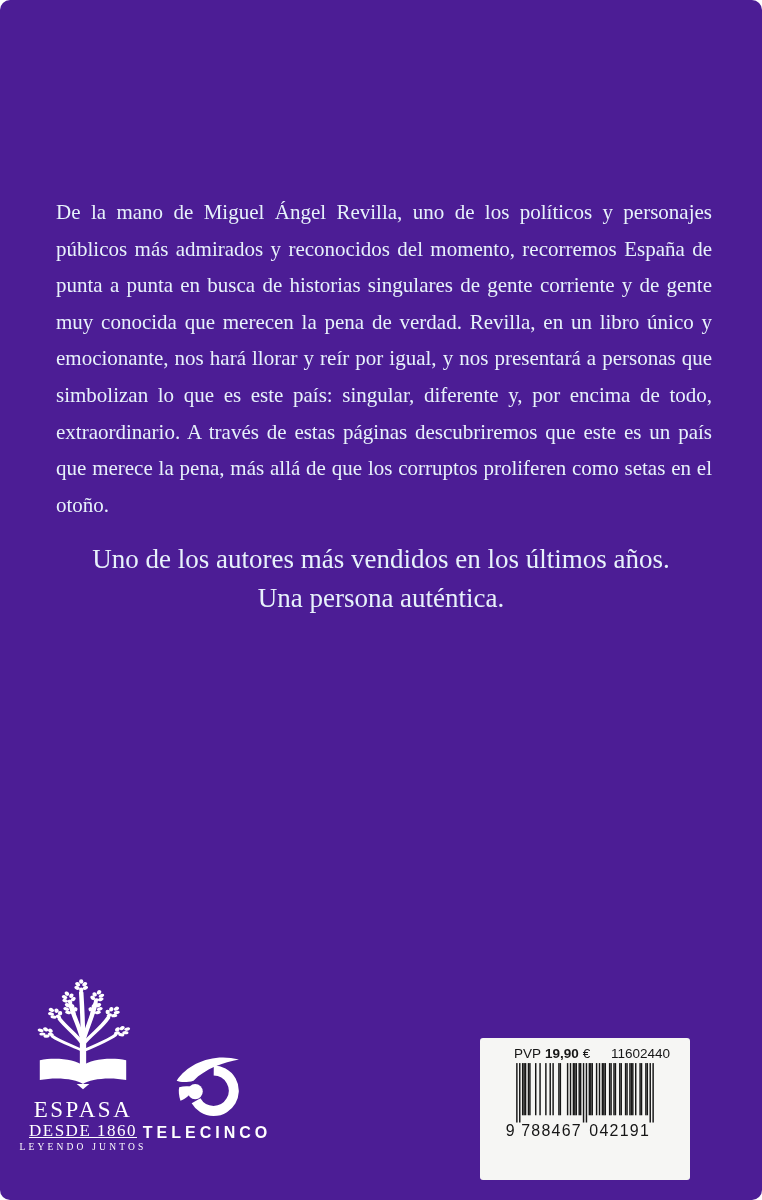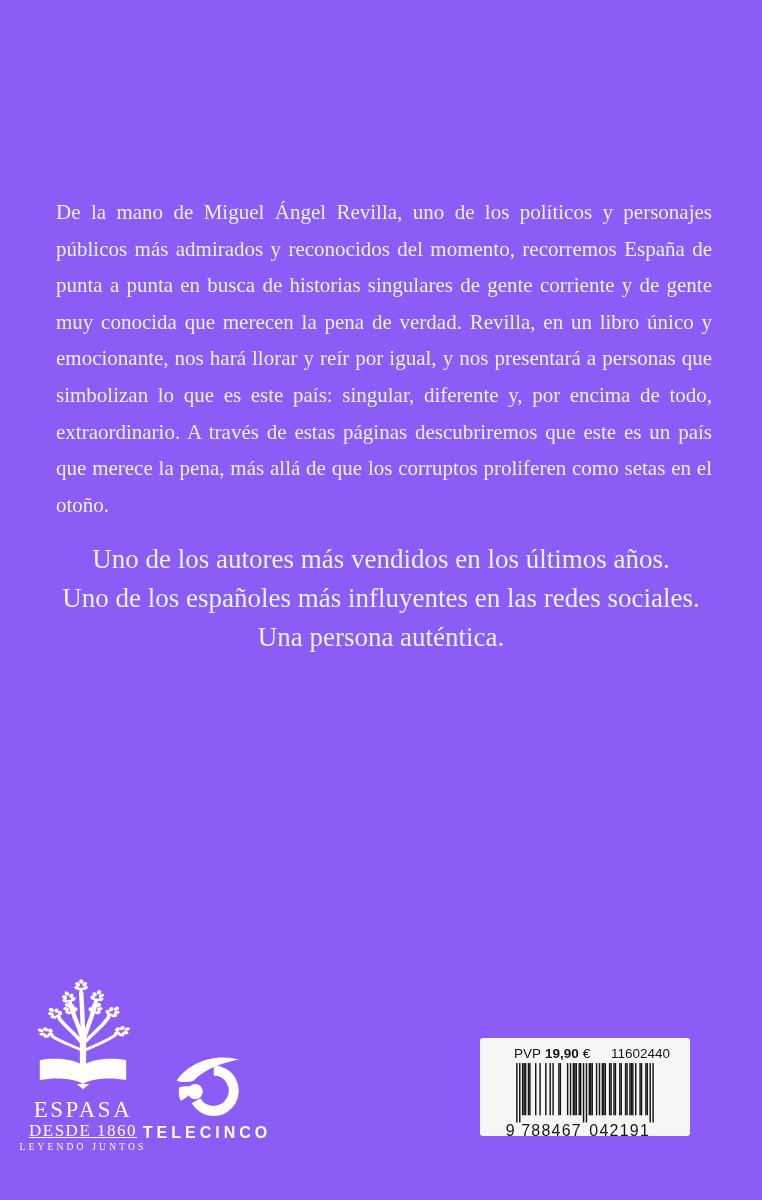--- a/index.html
+++ b/index.html
@@ -1,19 +1,19 @@
 <!DOCTYPE html>
 <html><head>
 <meta charset="utf-8">
 <style>
   html,body{margin:0;padding:0;}
   body{width:762px;height:1200px;font-family:"Liberation Serif",serif;}
   .cover{
     position:relative;width:762px;height:1200px;
-    background:#8b5cf6;overflow:hidden;
+    background:#4c1d95;overflow:hidden;border-radius:10px;
   }
   
   .synopsis{
     position:absolute;left:56px;right:50px;top:194px;
     color:#e7f2fb;font-size:21px;line-height:36.6px;
     text-align:justify;text-justify:inter-word;hyphens:none;
     margin:0;
   }
   
   .highlights{
@@ -25,21 +25,21 @@
   .espasa{left:10px;top:966px;width:146px;}
   .espasa .name{font-size:23px;letter-spacing:2.5px;line-height:23px;margin-top:2px;}
   .espasa .tag1{font-size:17px;letter-spacing:1.5px;line-height:16px;margin-top:2px;text-decoration:underline;}
   .espasa .tag2{font-size:9.5px;letter-spacing:3.2px;line-height:12px;margin-top:2px;}
   .telecinco{left:142px;top:1052px;width:130px;font-family:"Liberation Sans",sans-serif;}
   .telecinco .name{font-size:16px;font-weight:bold;letter-spacing:4px;margin-top:4px;}
   .mandarina{left:280px;top:1050px;width:120px;font-family:"Liberation Sans",sans-serif;}
   .mandarina .name{font-size:20.5px;letter-spacing:0.5px;margin-top:1px;}
   
   .price-label{
-    position:absolute;left:480px;top:1038px;width:210px;height:98px;
+    position:absolute;left:480px;top:1038px;width:210px;height:142px;
     background:#f6f6f4;border-radius:3px;
     font-family:"Liberation Sans",sans-serif;color:#161616;
   }
   .price-row{
     position:absolute;top:8px;left:34px;right:20px;
     display:flex;justify-content:space-between;align-items:baseline;
     font-size:13.5px;white-space:nowrap;
   }
   .price-row .bold{font-weight:bold;}
   .price-row .gap{display:inline-block;width:4px;}
@@ -47,21 +47,20 @@
 </style>
 </head>
 <body>
 
 <div class="cover">
 
   <p class="synopsis">De la mano de Miguel Ángel Revilla, uno de los políticos y personajes públicos más admirados y reconocidos del momento, recorremos España de punta a punta en busca de historias singulares de gente corriente y de gente muy conocida que merecen la pena de verdad. Revilla, en un libro único y emocionante, nos hará llorar y reír por igual, y nos presentará a personas que simbolizan lo que es este país: singular, diferente y, por encima de todo, extraordinario. A través de estas páginas descubriremos que este es un país que merece la pena, más allá de que los corruptos proliferen como setas en el otoño.</p>
 
   <div class="highlights">
     <div>Uno de los autores más vendidos en los últimos años.</div>
-    <div>Uno de los españoles más influyentes en las redes sociales.</div>
     <div>Una persona auténtica.</div>
   </div>
 
   <div class="logo espasa">
     <svg viewBox="0 0 120 190" width="108" height="126" preserveAspectRatio="none" aria-hidden="true">
       <defs>
         <g id="lc" fill="#ffffff">
           <ellipse cx="0" cy="-2" rx="2.4" ry="3.4"></ellipse>
           <ellipse cx="-4.6" cy="-5" rx="2.4" ry="3.4" transform="rotate(-40 -4.6 -5)"></ellipse>
           <ellipse cx="4.6" cy="-5" rx="2.4" ry="3.4" transform="rotate(40 4.6 -5)"></ellipse>

